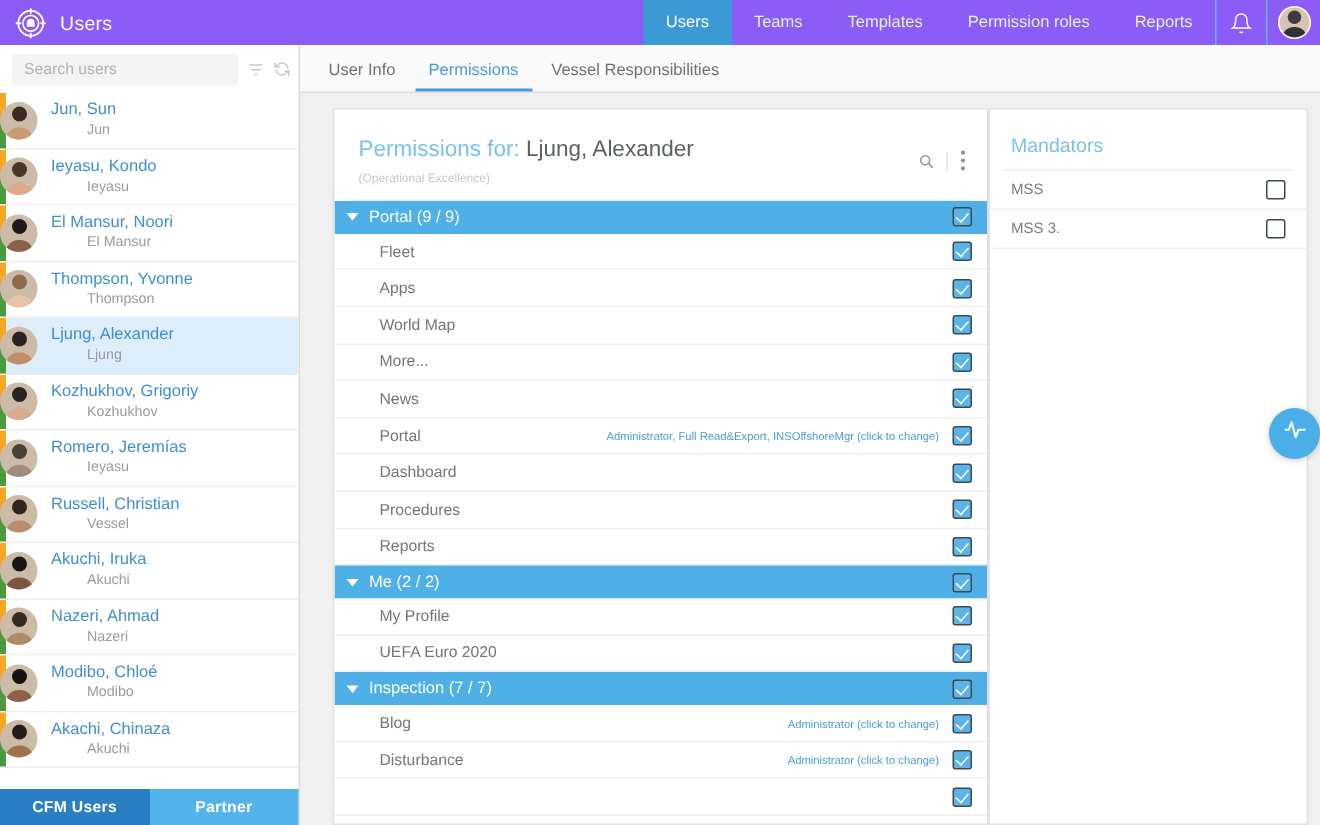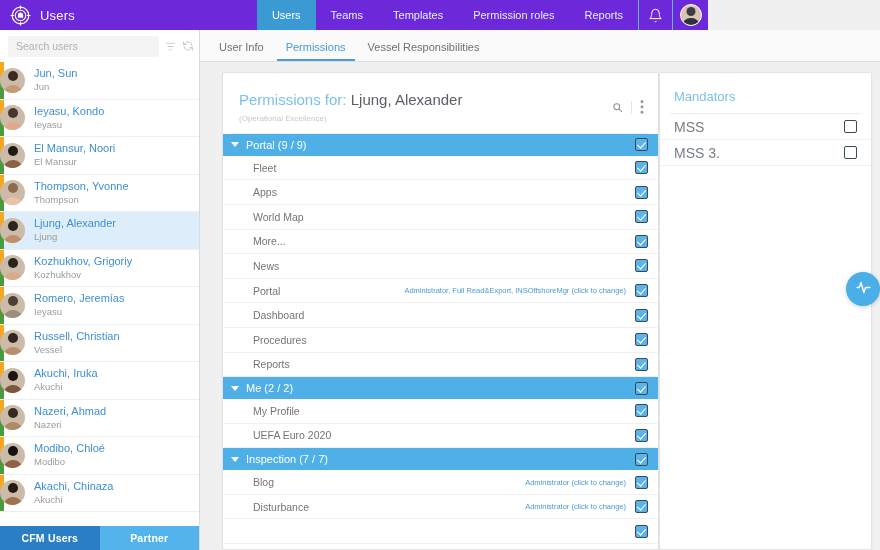--- a/index.html
+++ b/index.html
@@ -7,22 +7,22 @@
     width: 880px; height: 550px;
     overflow: hidden;
     font-family: "Liberation Sans", sans-serif;
     background: #f0f0f0;
     -webkit-font-smoothing: antialiased;
   }
 
   
   .topbar {
     position: absolute; top: 0; left: 0;
-    width: 708px; height: 30px;
-    background: #6d28d9;
+    width: 880px; height: 30px;
+    background: #8b5cf6;
     display: flex; align-items: stretch;
   }
   .brand { display: flex; align-items: center; padding-left: 10px; gap: 9px; }
   .logo-mark { width: 21px; height: 21px; display: block; }
   .brand-title {
     color: #ffffff; font-size: 13px; letter-spacing: .2px; opacity: .97;
   }
   .topnav { margin-left: auto; display: flex; align-items: stretch; }
   .topnav-item {
     display: flex; align-items: center; padding: 0 15px;
@@ -99,21 +99,21 @@
   }
   .u-avatar .body {
     position: absolute; left: 50%; bottom: -6px; transform: translateX(-50%);
     width: 19px; height: 14px; border-radius: 9px 9px 0 0;
   }
   .u-text { display: flex; flex-direction: column; line-height: 1.25; min-width: 0; }
   .u-name {
     font-size: 11px; color: #3f8fd0; white-space: nowrap;
     overflow: hidden; text-overflow: ellipsis;
   }
-  .u-sub { font-size: 9.5px; color: #9b9b9b; }
+  .u-sub { font-size: 9.5px; color: #9b9b9b; margin-left: 24px; }
   .sb-bottom-tabs { flex: 0 0 auto; height: 24px; display: flex; }
   .sb-tab {
     flex: 1 1 50%; display: flex; align-items: center; justify-content: center;
     font-size: 10.5px; font-weight: bold; color: #ffffff; cursor: pointer;
     background: #52b4ea; letter-spacing: .2px;
   }
   .sb-tab.active { background: #2a7fc4; }
 
   
   .content {
@@ -191,21 +191,21 @@
   }
 
   .mand-head { padding: 16px 0 9px 14px; }
   .mand-title { font-size: 13px; color: #7cc1ea; }
   .mand-divider { height: 1px; background: #ededed; margin: 0 10px; }
   .mand-row {
     height: 26px; display: flex; align-items: center;
     padding: 0 14px 0 14px; border-bottom: 1px solid #f0f0f0;
     cursor: pointer;
   }
-  .mand-label { font-size: 14px; color: #777e84; flex: 1 1 auto; }
+  .mand-label { font-size: 10px; color: #777e84; flex: 1 1 auto; }
 
   
   .fab {
     position: absolute; right: 0; top: 272px;
     width: 34px; height: 34px;
     background: #4aaee8; border-radius: 50%;
     display: flex; align-items: center; justify-content: center;
     box-shadow: 0 1px 4px rgba(0,0,0,.2); cursor: pointer;
   }
 </style>

